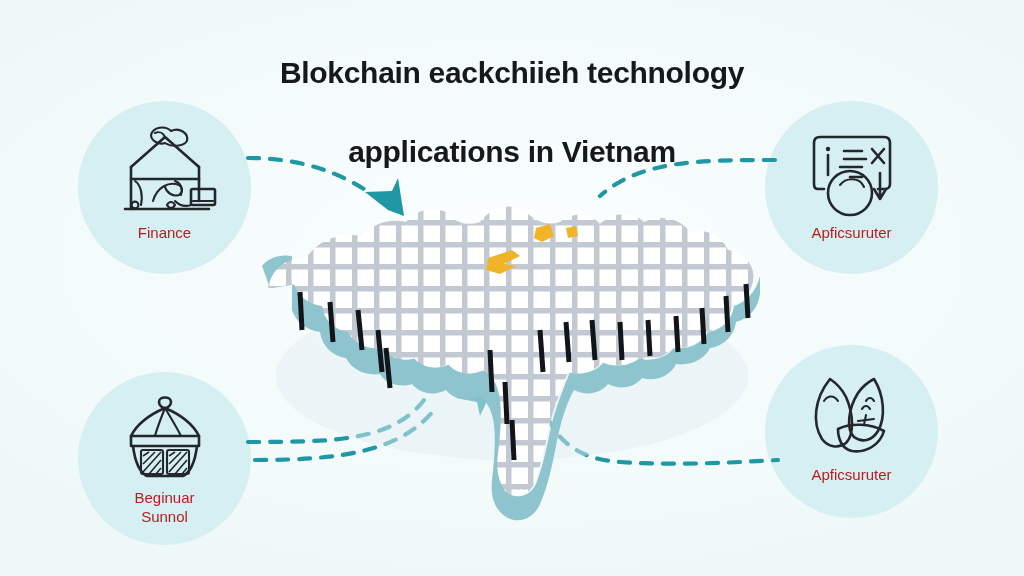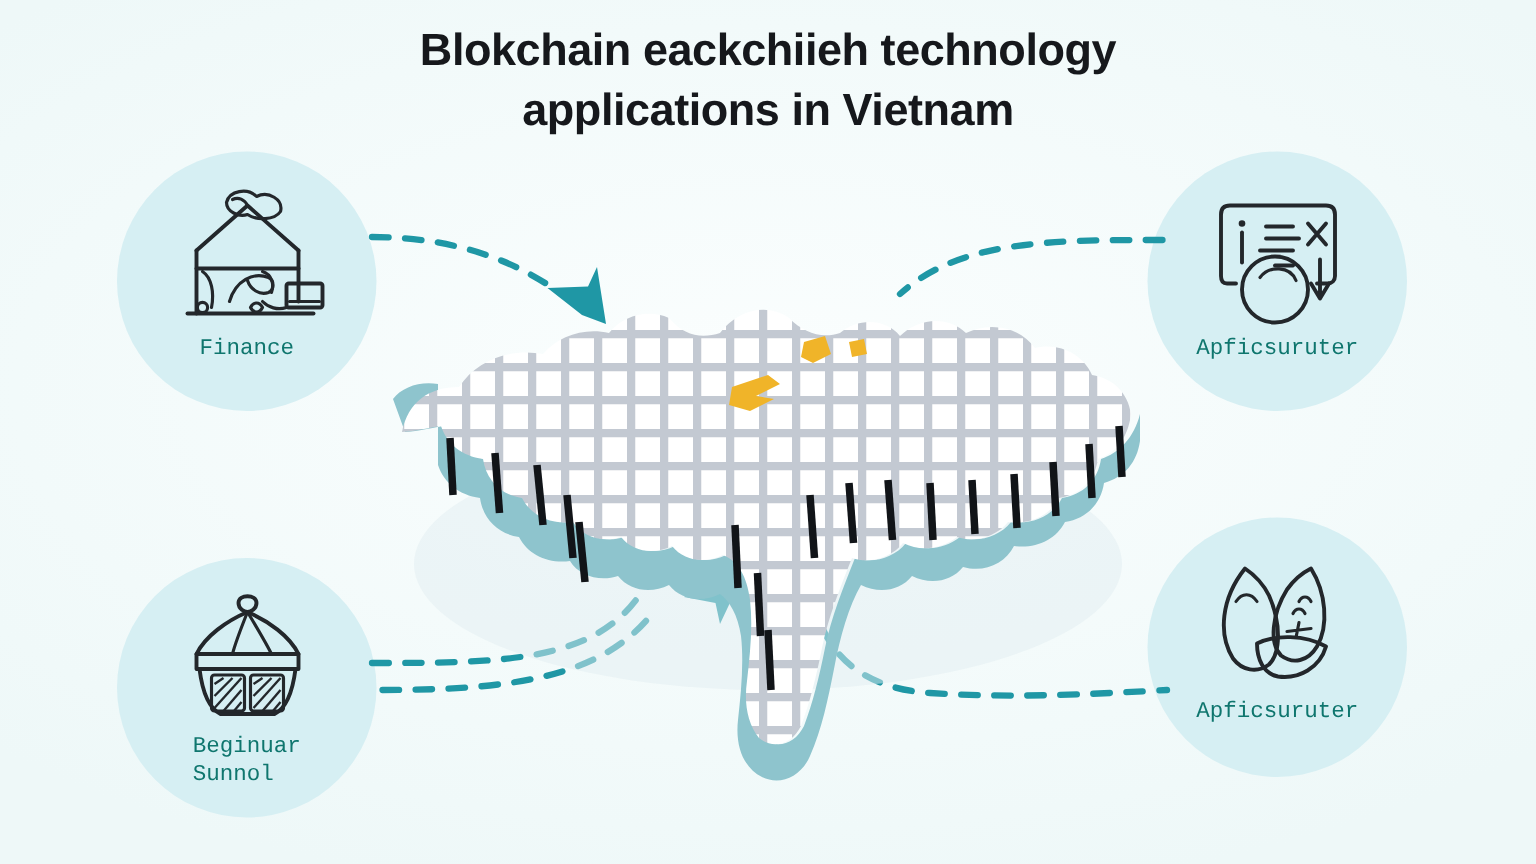--- a/index.html
+++ b/index.html
@@ -34,20 +34,21 @@
   }
   .title-line {
     display: block;
     font-family: "Liberation Sans", sans-serif;
     font-weight: bold;
     font-size: 30px;
     line-height: 40px;
     letter-spacing: -0.3px;
     color: #16181c;
     white-space: pre;
+    margin-top: 39px;
   }
 
   
   .layer {
     position: absolute;
     left: 0;
     top: 0;
     width: 1024px;
     height: 576px;
   }
@@ -68,25 +69,25 @@
     justify-content: flex-start;
   }
   .node-icon {
     margin-top: 22px;
     width: 104px;
     height: 96px;
     display: block;
   }
   .node-label {
     margin-top: 4px;
-    font-family: Liberation Mono, monospace;
+    font-family: Liberation Sans, sans-serif;
     font-size: 15px;
     line-height: 19px;
-    color: #0f766e;
-    text-align: left;
+    color: #b91c1c;
+    text-align: center;
     white-space: pre-line;
     max-width: 150px;
   }
 
   #node-finance   { left: 78px;  top: 101px; }
   #node-connect   { left: 765px; top: 101px; }
   #node-supply    { left: 78px;  top: 372px; }
   #node-agri      { left: 765px; top: 345px; }
 
   #node-supply .node-icon { margin-top: 16px; }

